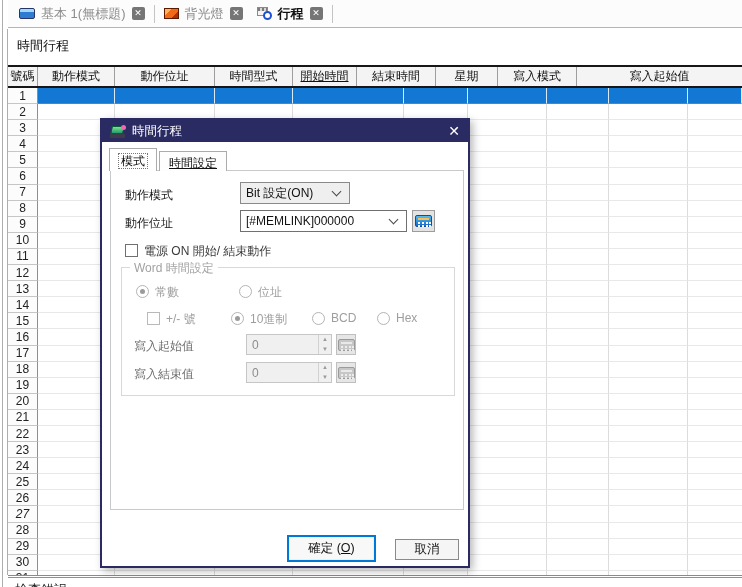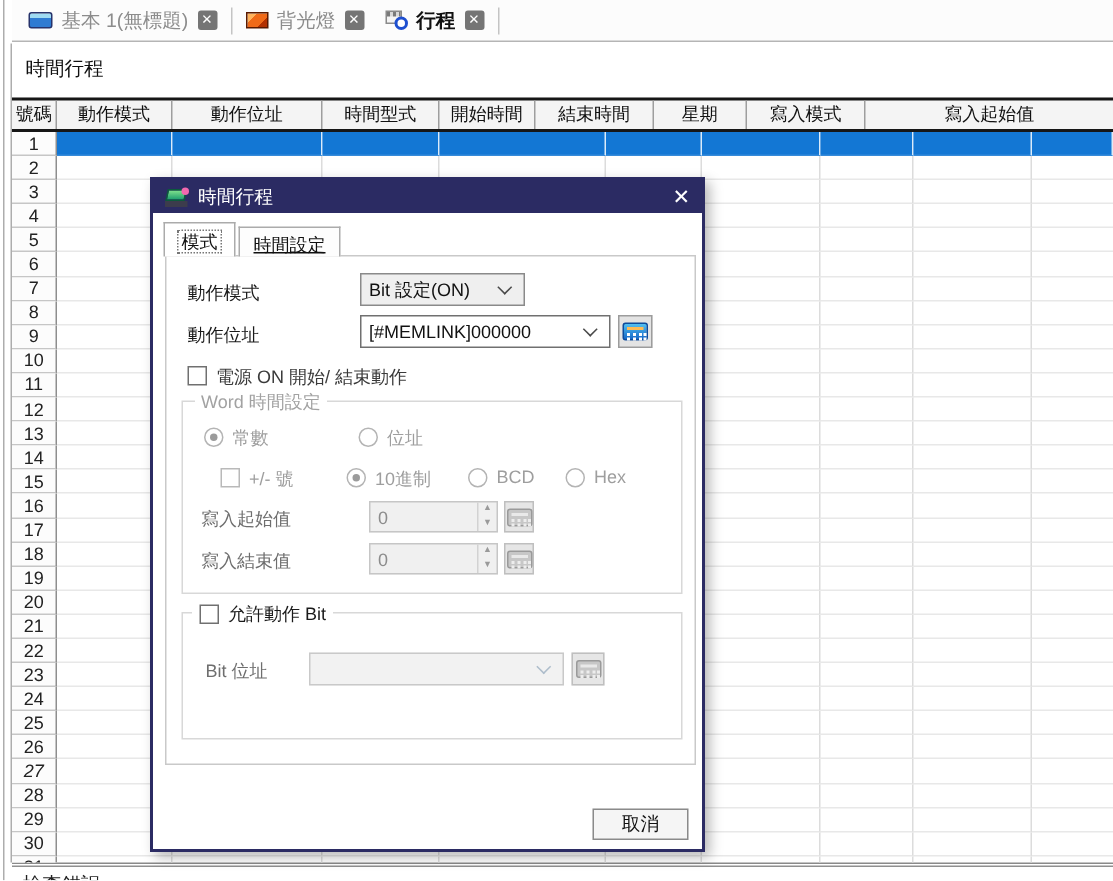--- a/index.html
+++ b/index.html
@@ -157,21 +157,21 @@
     <div class="tab-sep"></div>
   </div>
 
   <div class="table-panel">
     <div class="panel-title">時間行程</div>
     <div class="grid-header" id="grid-header">
         <div class="hcell" style="width: 30px;">號碼</div>
         <div class="hcell" style="width: 77px;">動作模式</div>
         <div class="hcell" style="width: 100px;">動作位址</div>
         <div class="hcell" style="width: 78px;">時間型式</div>
-        <div class="hcell" style="width: 64px;">開始時間</div>
+        <div class="hcell" style="width: 64px; text-decoration: underline;">開始時間</div>
         <div class="hcell" style="width: 79px;">結束時間</div>
         <div class="hcell" style="width: 62px;">星期</div>
         <div class="hcell" style="width: 79px;">寫入模式</div>
         <div class="hcell" style="width: 54px;">寫入起始值</div>
       </div>
     <div class="grid-body" id="grid-body">
         <div class="grow selected">
           <div class="numcell" style="width: 30px;">1</div>
           <div class="cell" style="width: 77px;"></div>
           <div class="cell" style="width: 100px;"></div>
@@ -625,34 +625,23 @@
           <span class="spin-arrows">
               <span>▲</span>
               <span>▼</span>
             </span>
         </div>
         <div class="keypad-btn disabled" style="left:214px; top:94px; width:20px; height:21px;">
           <span class="keypad-ico"></span>
         </div>
       </div>
 
-      <div class="groupbox" style="left:10px; top:237px; width:334px; height:85px;">
-        <div class="grp2-head">
-          <span class="checkbox"></span>
-          <span class="lbl">允許動作 Bit</span>
-        </div>
-        <span class="flabel mid" style="left:15px; top:30px;">Bit 位址</span>
-        <div class="combo disabled" style="left:84px; top:26px; width:170px; height:22px;">
-          <span class="val"></span>
-          <span class="chev"></span>
-        </div>
-        <div class="keypad-btn disabled" style="left:259px; top:26px; width:22px; height:22px;">
-          <span class="keypad-ico"></span>
-        </div>
-      </div>
-    </div>
-
+    </div>
+
+    <div class="btn primary" style="left:187px; top:417px; width:85px; height:23px;">
+      <span><span>確定 (</span><span class="u">O</span><span>)</span></span>
+    </div>
     <div class="btn" style="left:293px; top:419px; width:64px; height:21px;">
       <span>取消</span>
     </div>
   </div>
 
 </div>
 
 </body></html>

